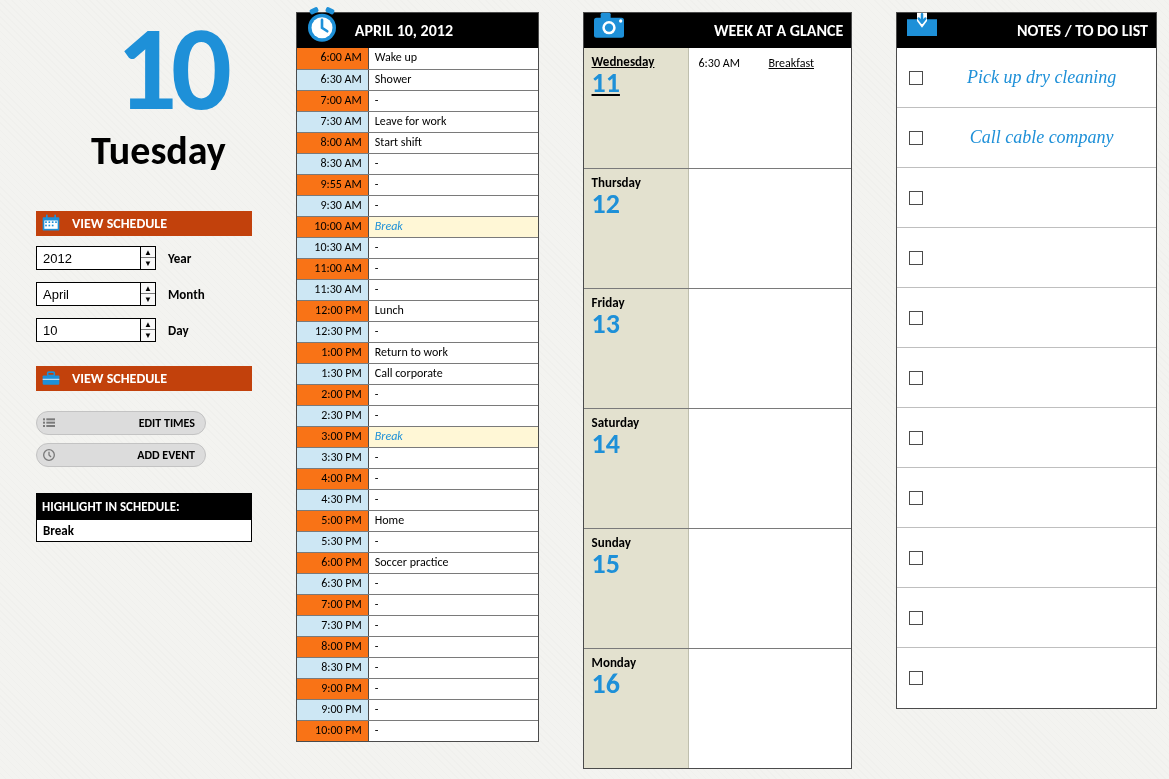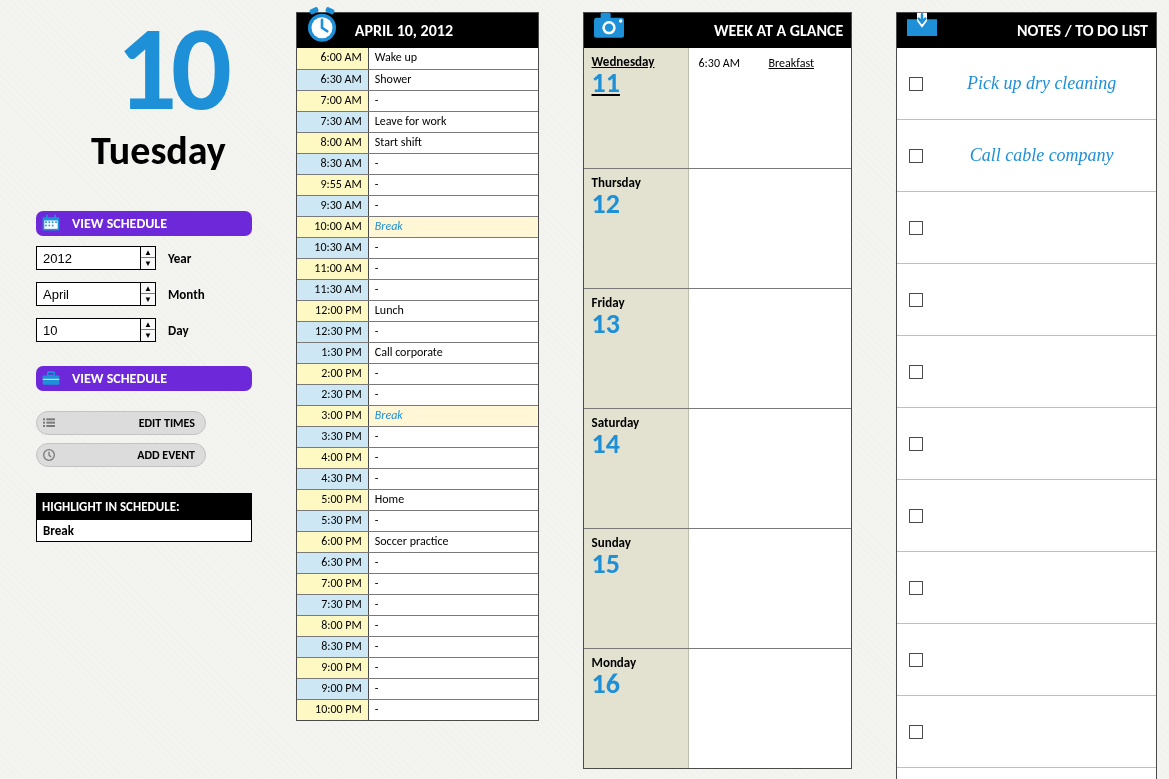--- a/index.html
+++ b/index.html
@@ -32,28 +32,27 @@
   .dayname {
     font-size: 40px;
     font-weight: 700;
     text-align: right;
     padding-right: 26px;
     margin-top: -2px;
     margin-bottom: 36px;
   }
 
   .section-bar {
-    background: #6d28d9;
+    background: #c2410c;
     color: #fff;
     font-weight: 700;
     font-size: 14px;
     padding: 4px 6px 4px 36px;
     position: relative;
     margin-bottom: 10px;
-    border-radius: 7px;
   }
   .section-bar .icon { position: absolute; left: 4px; top: 2px; width: 22px; height: 20px; color:#1e90d8; fill:#1e90d8; }
 
   .spin-row {
     display: flex;
     align-items: center;
     gap: 12px;
     margin-bottom: 12px;
   }
   .spin {
@@ -120,35 +119,35 @@
     display:flex; align-items:center; justify-content:center;
   }
   .panel-head .icon-wrap svg { fill:#1e90d8; color:#1e90d8; }
   .sched .panel-head { text-align:left; }
   .week .panel-head , .notes .panel-head { text-align:right; padding-left:8px; }
   .week .panel-head .icon-wrap, .notes .panel-head .icon-wrap { left:2px; }
 
   
   .srow { display:flex; border-top:1px solid #7a7a7a; height:21px; font-size:12px; }
   .srow:first-child { border-top:none; }
-  .stime { width:72px; text-align:right; padding:2px 6px; border-right:1px solid #4b4b4b; background:#fef9c3;}
+  .stime { width:72px; text-align:right; padding:2px 6px; border-right:1px solid #4b4b4b; background:#f97316;}
   .srow.alt .stime { background:#cde7f4; }
   .sevent { flex:1; padding:2px 6px; color:#000; }
   .sevent.break { background:#fff7d6; color:#1e90d8; font-style:italic; }
 
   
   .wrow { border-top:1px solid #7a7a7a; display:flex; height:120px; }
   .wrow:first-child { border-top:none;text-decoration:underline; }
   .wday { width:105px; background:#e3e1cf; border-right:1px solid #bfbfae; padding:6px 8px; }
   .wday .dn { font-weight:700; font-size:13px; }
   .wday .dd { font-weight:700; font-size:28px; color:#1e90d8; line-height:1; }
   .wev { flex:1; padding:8px 10px; font-size:12px; }
 
   
-  .nrow { display:flex; align-items:center; border-bottom:1px solid #bfbfbf; height:72px; padding:16px 12px; }
+  .nrow { display:flex; align-items:center; border-bottom:1px solid #bfbfbf; height:60px; padding:16px 12px; }
   .nrow:last-child { border-bottom:none; }
   .chk { width:14px; height:14px; border:1px solid #4b4b4b; margin-right:16px; cursor:pointer; flex-shrink:0;}
   .ntext { flex:1; text-align:center; color:#1e90d8; font-size:18px; font-family:"Segoe Script","Comic Sans MS",cursive; font-style:italic; }
 </style>
 </head>
 <body>
 
 <div class="layout">
 
   <div class="col left">
@@ -310,20 +309,24 @@
             <div class="stime">11:30 AM</div>
             <div class="sevent">-</div>
           </div>
           <div class="srow">
             <div class="stime">12:00 PM</div>
             <div class="sevent">Lunch</div>
           </div>
           <div class="srow alt">
             <div class="stime">12:30 PM</div>
             <div class="sevent">-</div>
+          </div>
+          <div class="srow">
+            <div class="stime">1:00 PM</div>
+            <div class="sevent">Return to work</div>
           </div>
           <div class="srow alt">
             <div class="stime">1:30 PM</div>
             <div class="sevent">Call corporate</div>
           </div>
           <div class="srow">
             <div class="stime">2:00 PM</div>
             <div class="sevent">-</div>
           </div>
           <div class="srow alt">

